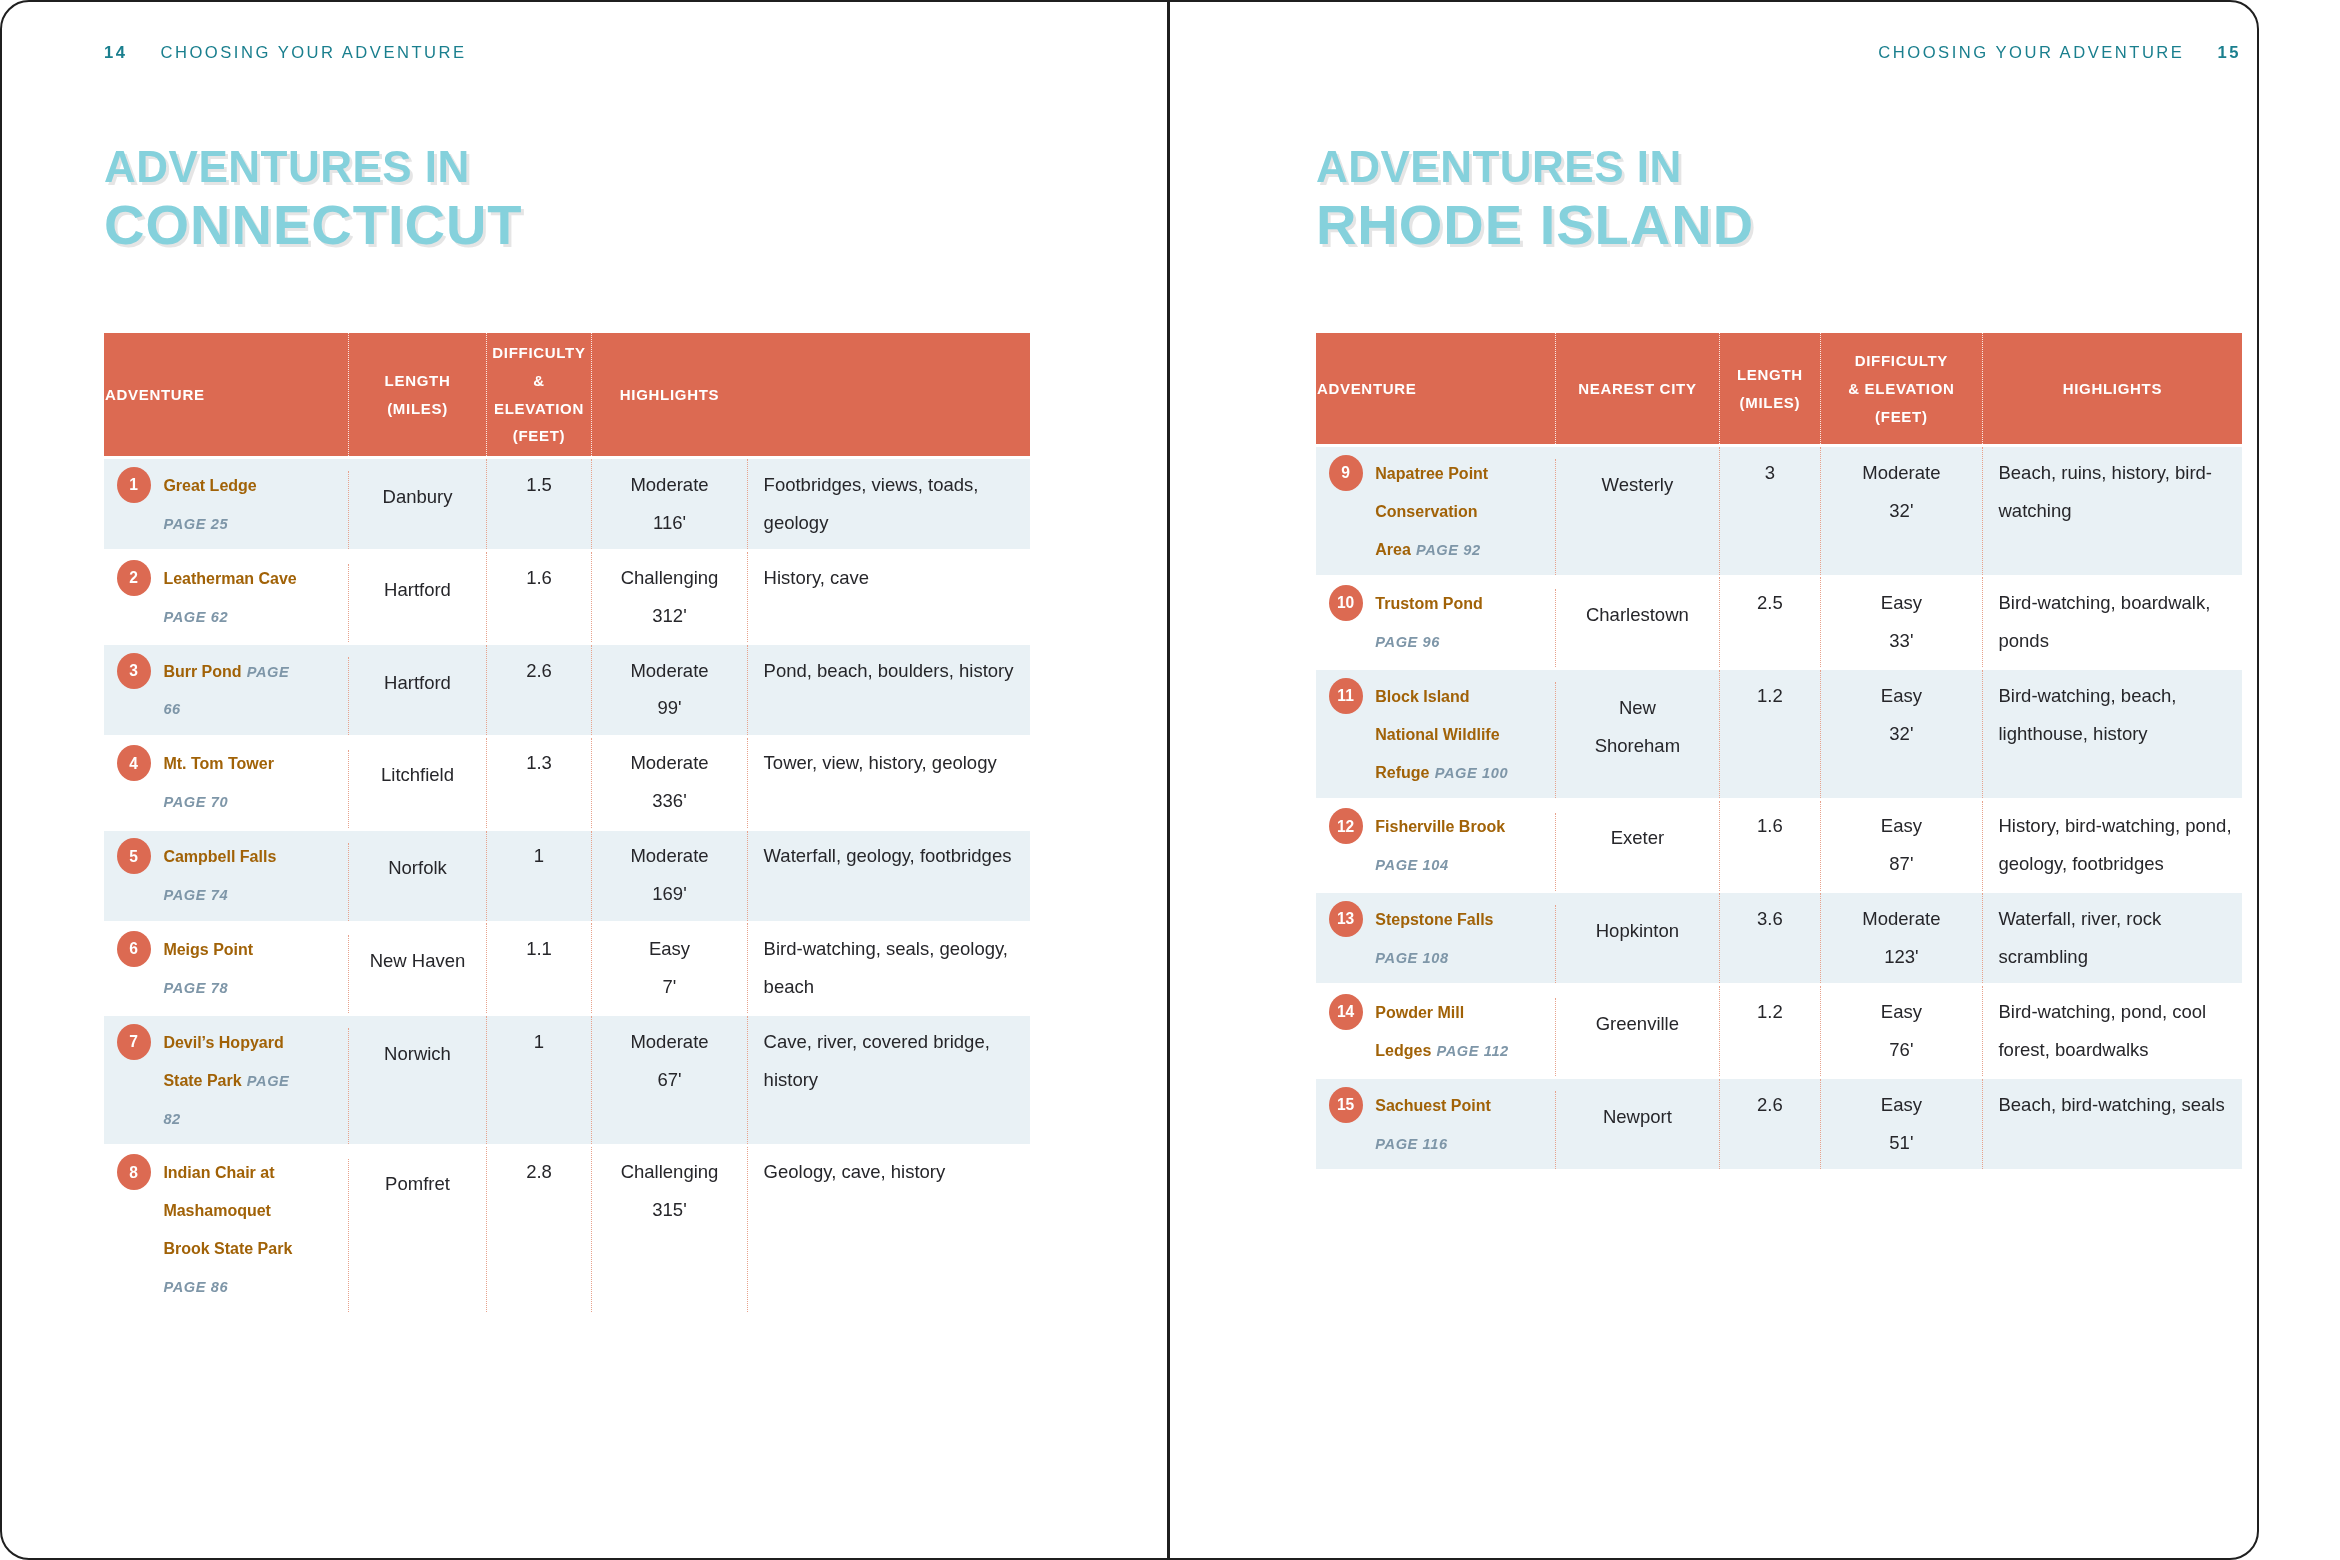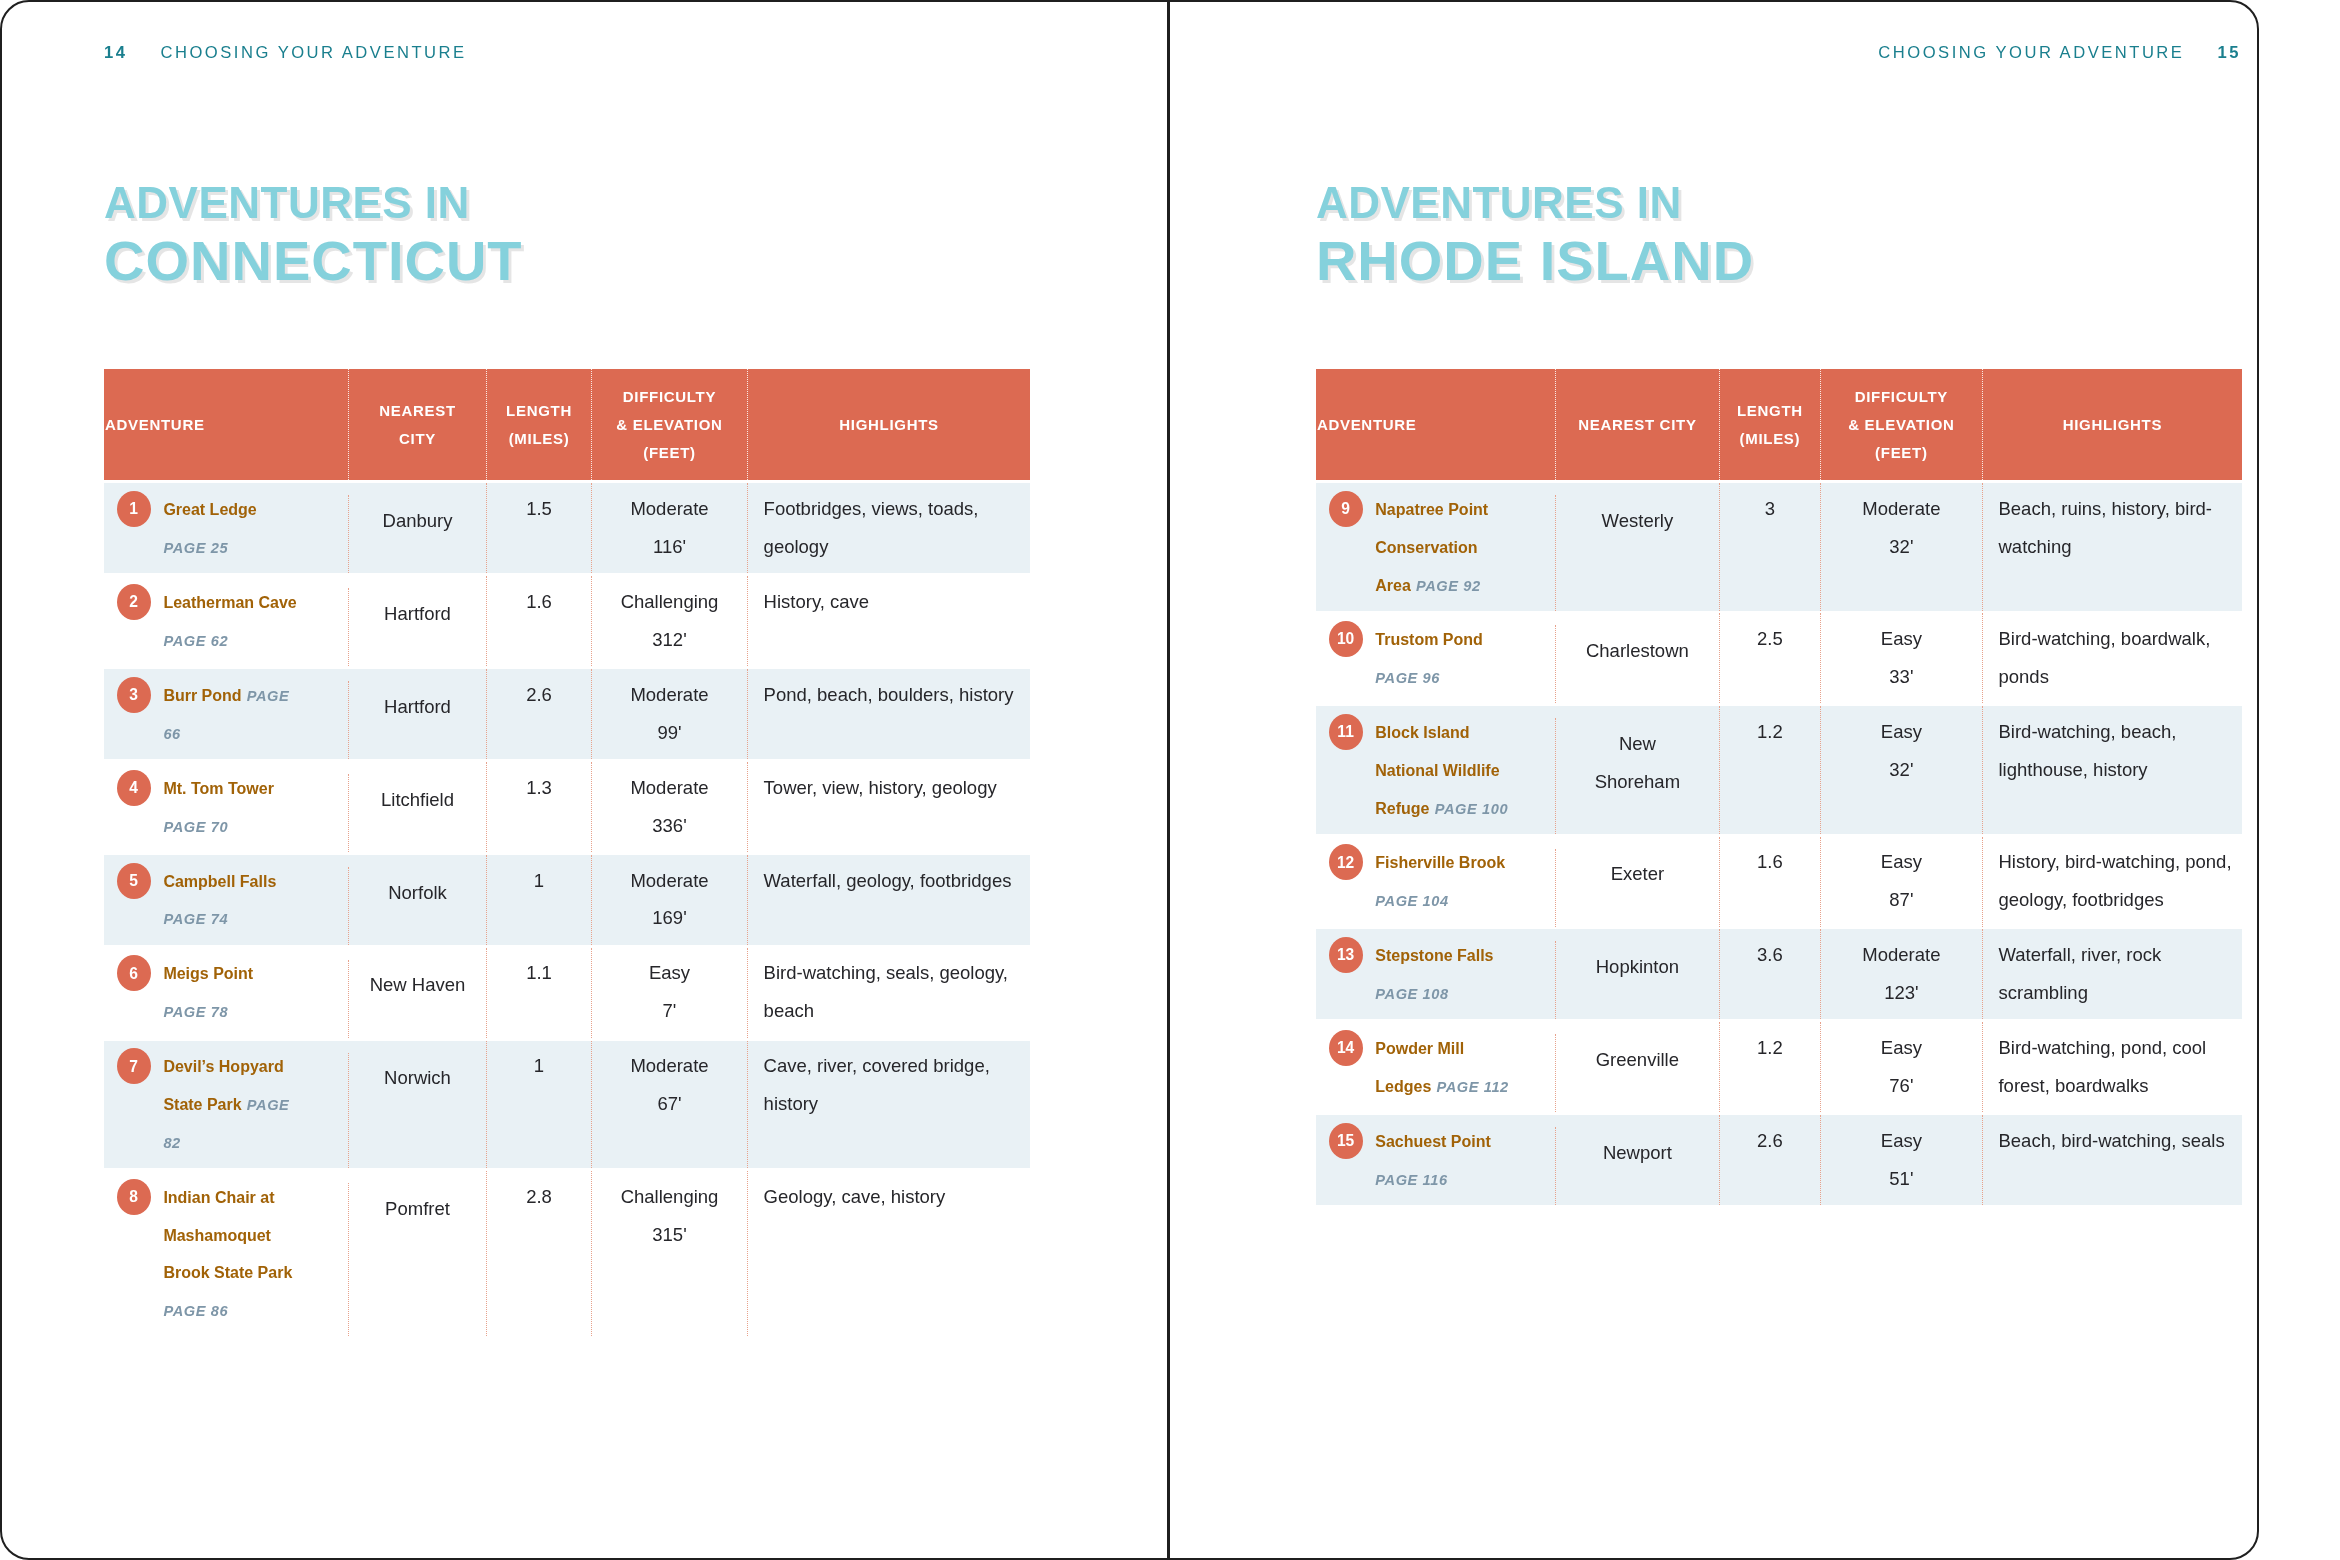--- a/index.html
+++ b/index.html
@@ -23,21 +23,21 @@
   .run-head {
     display: flex; align-items: baseline; gap: 33px;
     font-size: 16.6px; letter-spacing: 2.5px; color: #1a7f8e;
     height: 19.5px;
   }
   .run-head.right { justify-content: flex-end; }
   .folio { font-weight: 700; }
   .head-text { font-weight: 400; }
 
   
-  .title { margin-top: 118px; }
+  .title { margin-top: 82px; }
   .title-line1 {
     font-size: 44px; font-weight: 800; color: #85d1dc;
     letter-spacing: 0.5px; line-height: 1.0;
     text-shadow: 2.9px 2.9px 0 rgba(160,160,160,0.28);
   }
   .title-line2 {
     font-size: 56px; font-weight: 800; color: #85d1dc;
     letter-spacing: 1px; line-height: 1.0; margin-top: 8.8px;
     text-shadow: 2.9px 2.9px 0 rgba(160,160,160,0.28);
   }
@@ -93,22 +93,20 @@
       <span class="folio">14</span>
       <span class="head-text">CHOOSING YOUR ADVENTURE</span>
     </div>
     <div class="title">
       <div class="title-line1">ADVENTURES IN</div>
       <div class="title-line2">CONNECTICUT</div>
     </div>
     <div class="tbl">
       <div class="t-head">
           <div class="h-cell">ADVENTURE</div>
-          <div class="h-cell">NEAREST
-CITY</div>
           <div class="h-cell">LENGTH
 (MILES)</div>
           <div class="h-cell">DIFFICULTY
 &amp; ELEVATION
 (FEET)</div>
           <div class="h-cell">HIGHLIGHTS</div>
         </div>
     <div class="row shaded">
           <div class="cell c-adv">
             <div class="badge">1</div>

